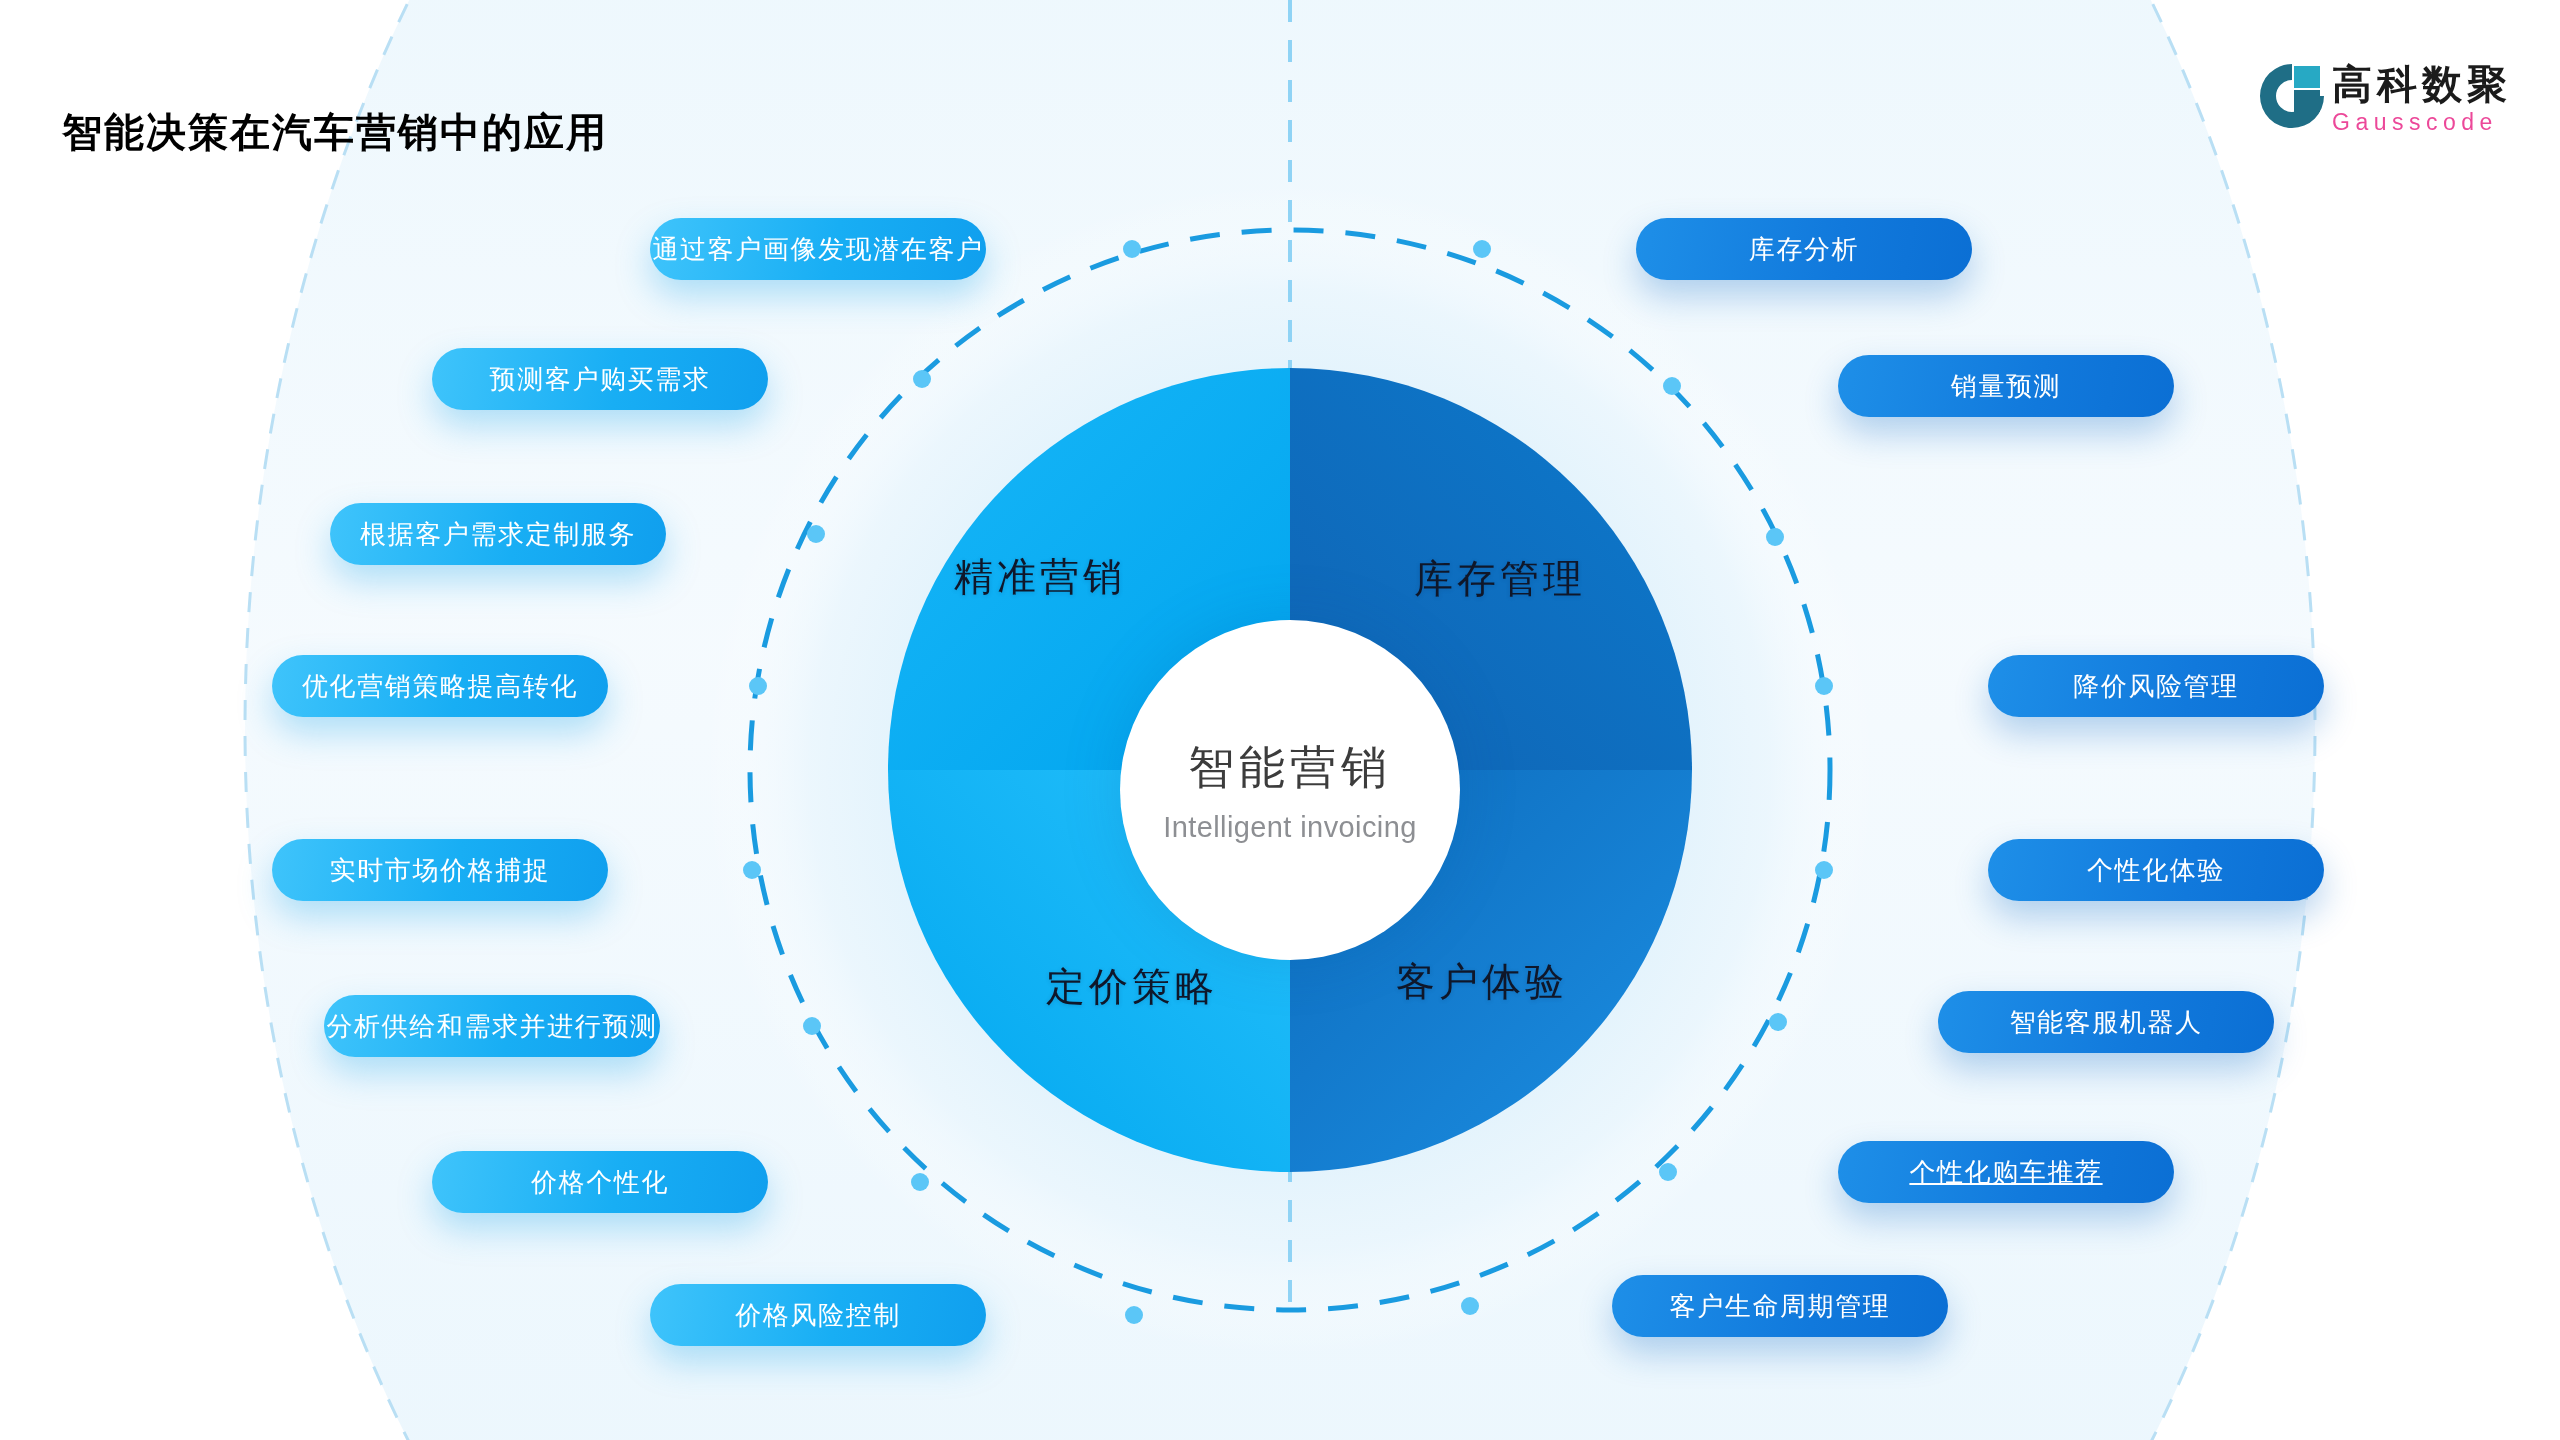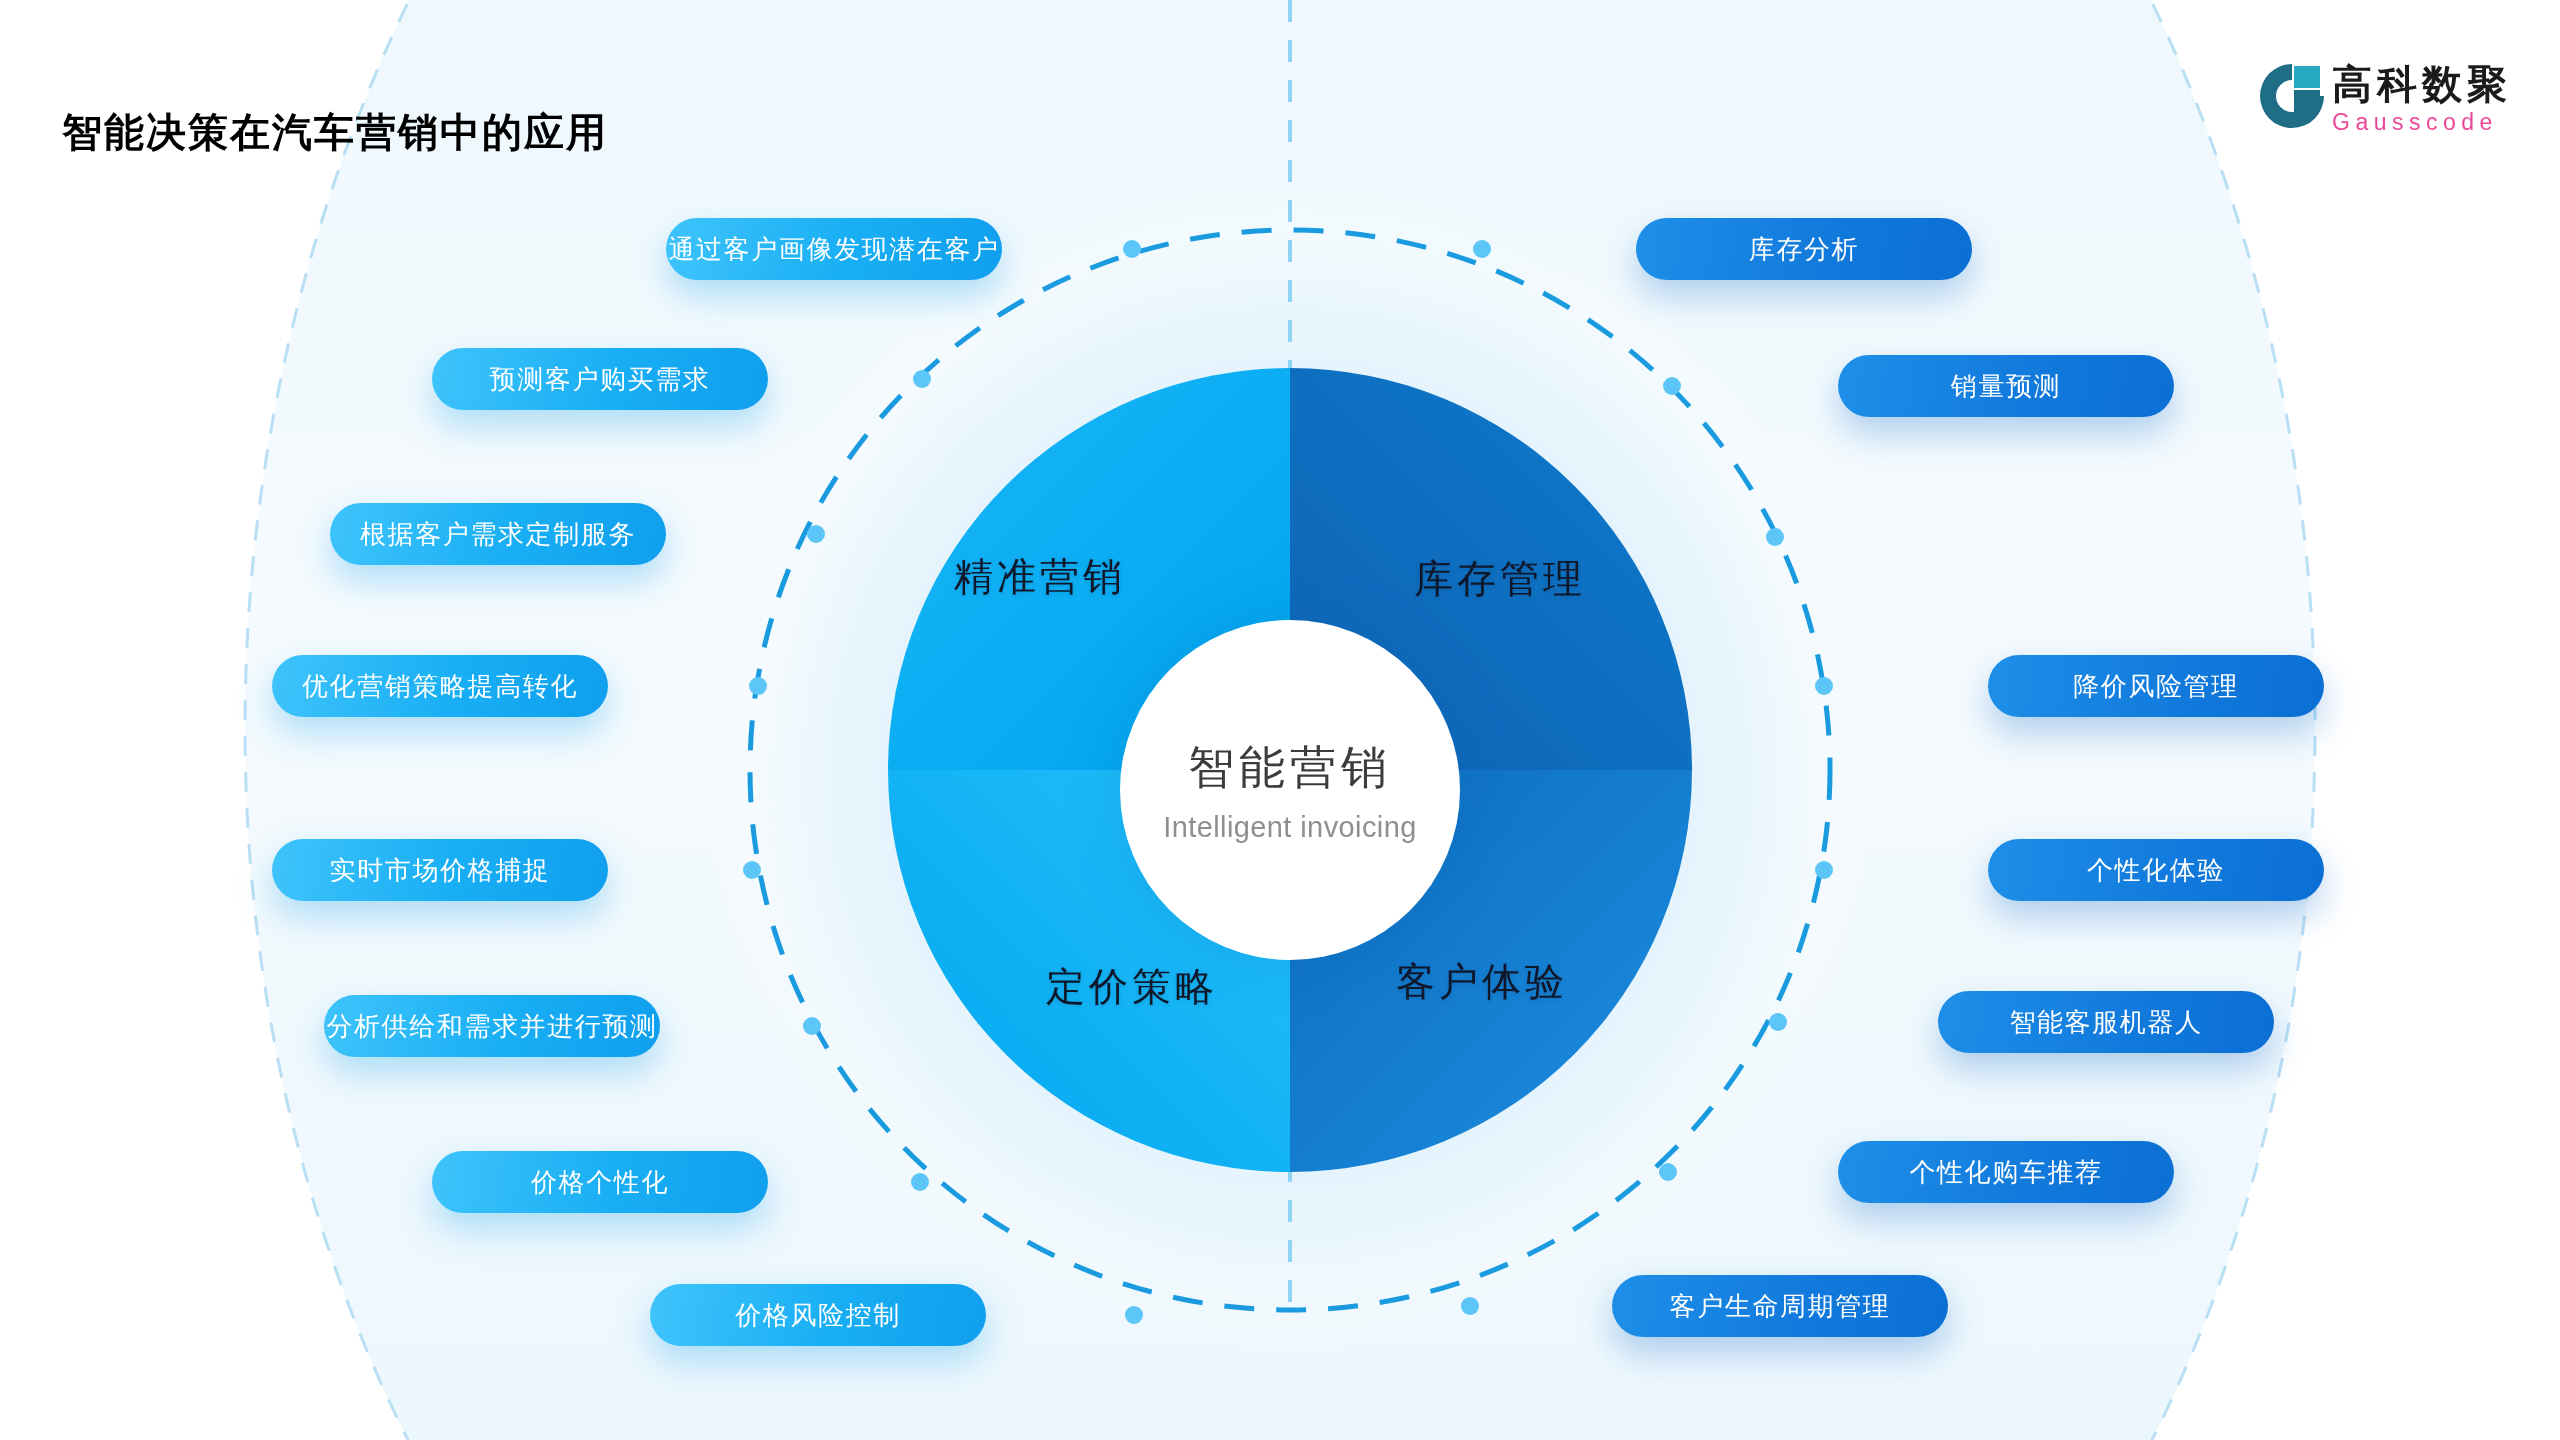--- a/index.html
+++ b/index.html
@@ -192,30 +192,30 @@
   <div class="quad bl">定价策略</div>
   <div class="quad br">客户体验</div>
 
   <div class="hub">
     <div class="hub-inner">
       <span class="hub-cn">智能营销</span>
       <span class="hub-en">Intelligent invoicing</span>
     </div>
   </div>
 
-  <div class="pill left" style="left:666px;top:218px;width:336px;">通过客户画像发现潜在客户</div>
+  <div class="pill left" style="left:650px;top:218px;width:336px;">通过客户画像发现潜在客户</div>
   <div class="pill left" style="left:432px;top:348px;width:336px;">预测客户购买需求</div>
   <div class="pill left" style="left:330px;top:503px;width:336px;">根据客户需求定制服务</div>
   <div class="pill left" style="left:272px;top:655px;width:336px;">优化营销策略提高转化</div>
   <div class="pill left" style="left:272px;top:839px;width:336px;">实时市场价格捕捉</div>
   <div class="pill left" style="left:324px;top:995px;width:336px;">分析供给和需求并进行预测</div>
   <div class="pill left" style="left:432px;top:1151px;width:336px;">价格个性化</div>
   <div class="pill left" style="left:650px;top:1284px;width:336px;">价格风险控制</div>
 
   <div class="pill right" style="left:1636px;top:218px;width:336px;">库存分析</div>
   <div class="pill right" style="left:1838px;top:355px;width:336px;">销量预测</div>
   <div class="pill right" style="left:1988px;top:655px;width:336px;">降价风险管理</div>
   <div class="pill right" style="left:1988px;top:839px;width:336px;">个性化体验</div>
   <div class="pill right" style="left:1938px;top:991px;width:336px;">智能客服机器人</div>
-  <div class="pill right" style="left:1838px;top:1141px;width:336px;">个性化购车推荐</div>
+  <div class="pill right" style="left:1838px;top:1141px;width:336px;text-decoration:underline;">个性化购车推荐</div>
   <div class="pill right" style="left:1612px;top:1275px;width:336px;">客户生命周期管理</div>
 
 </div>
 
 </body></html>

